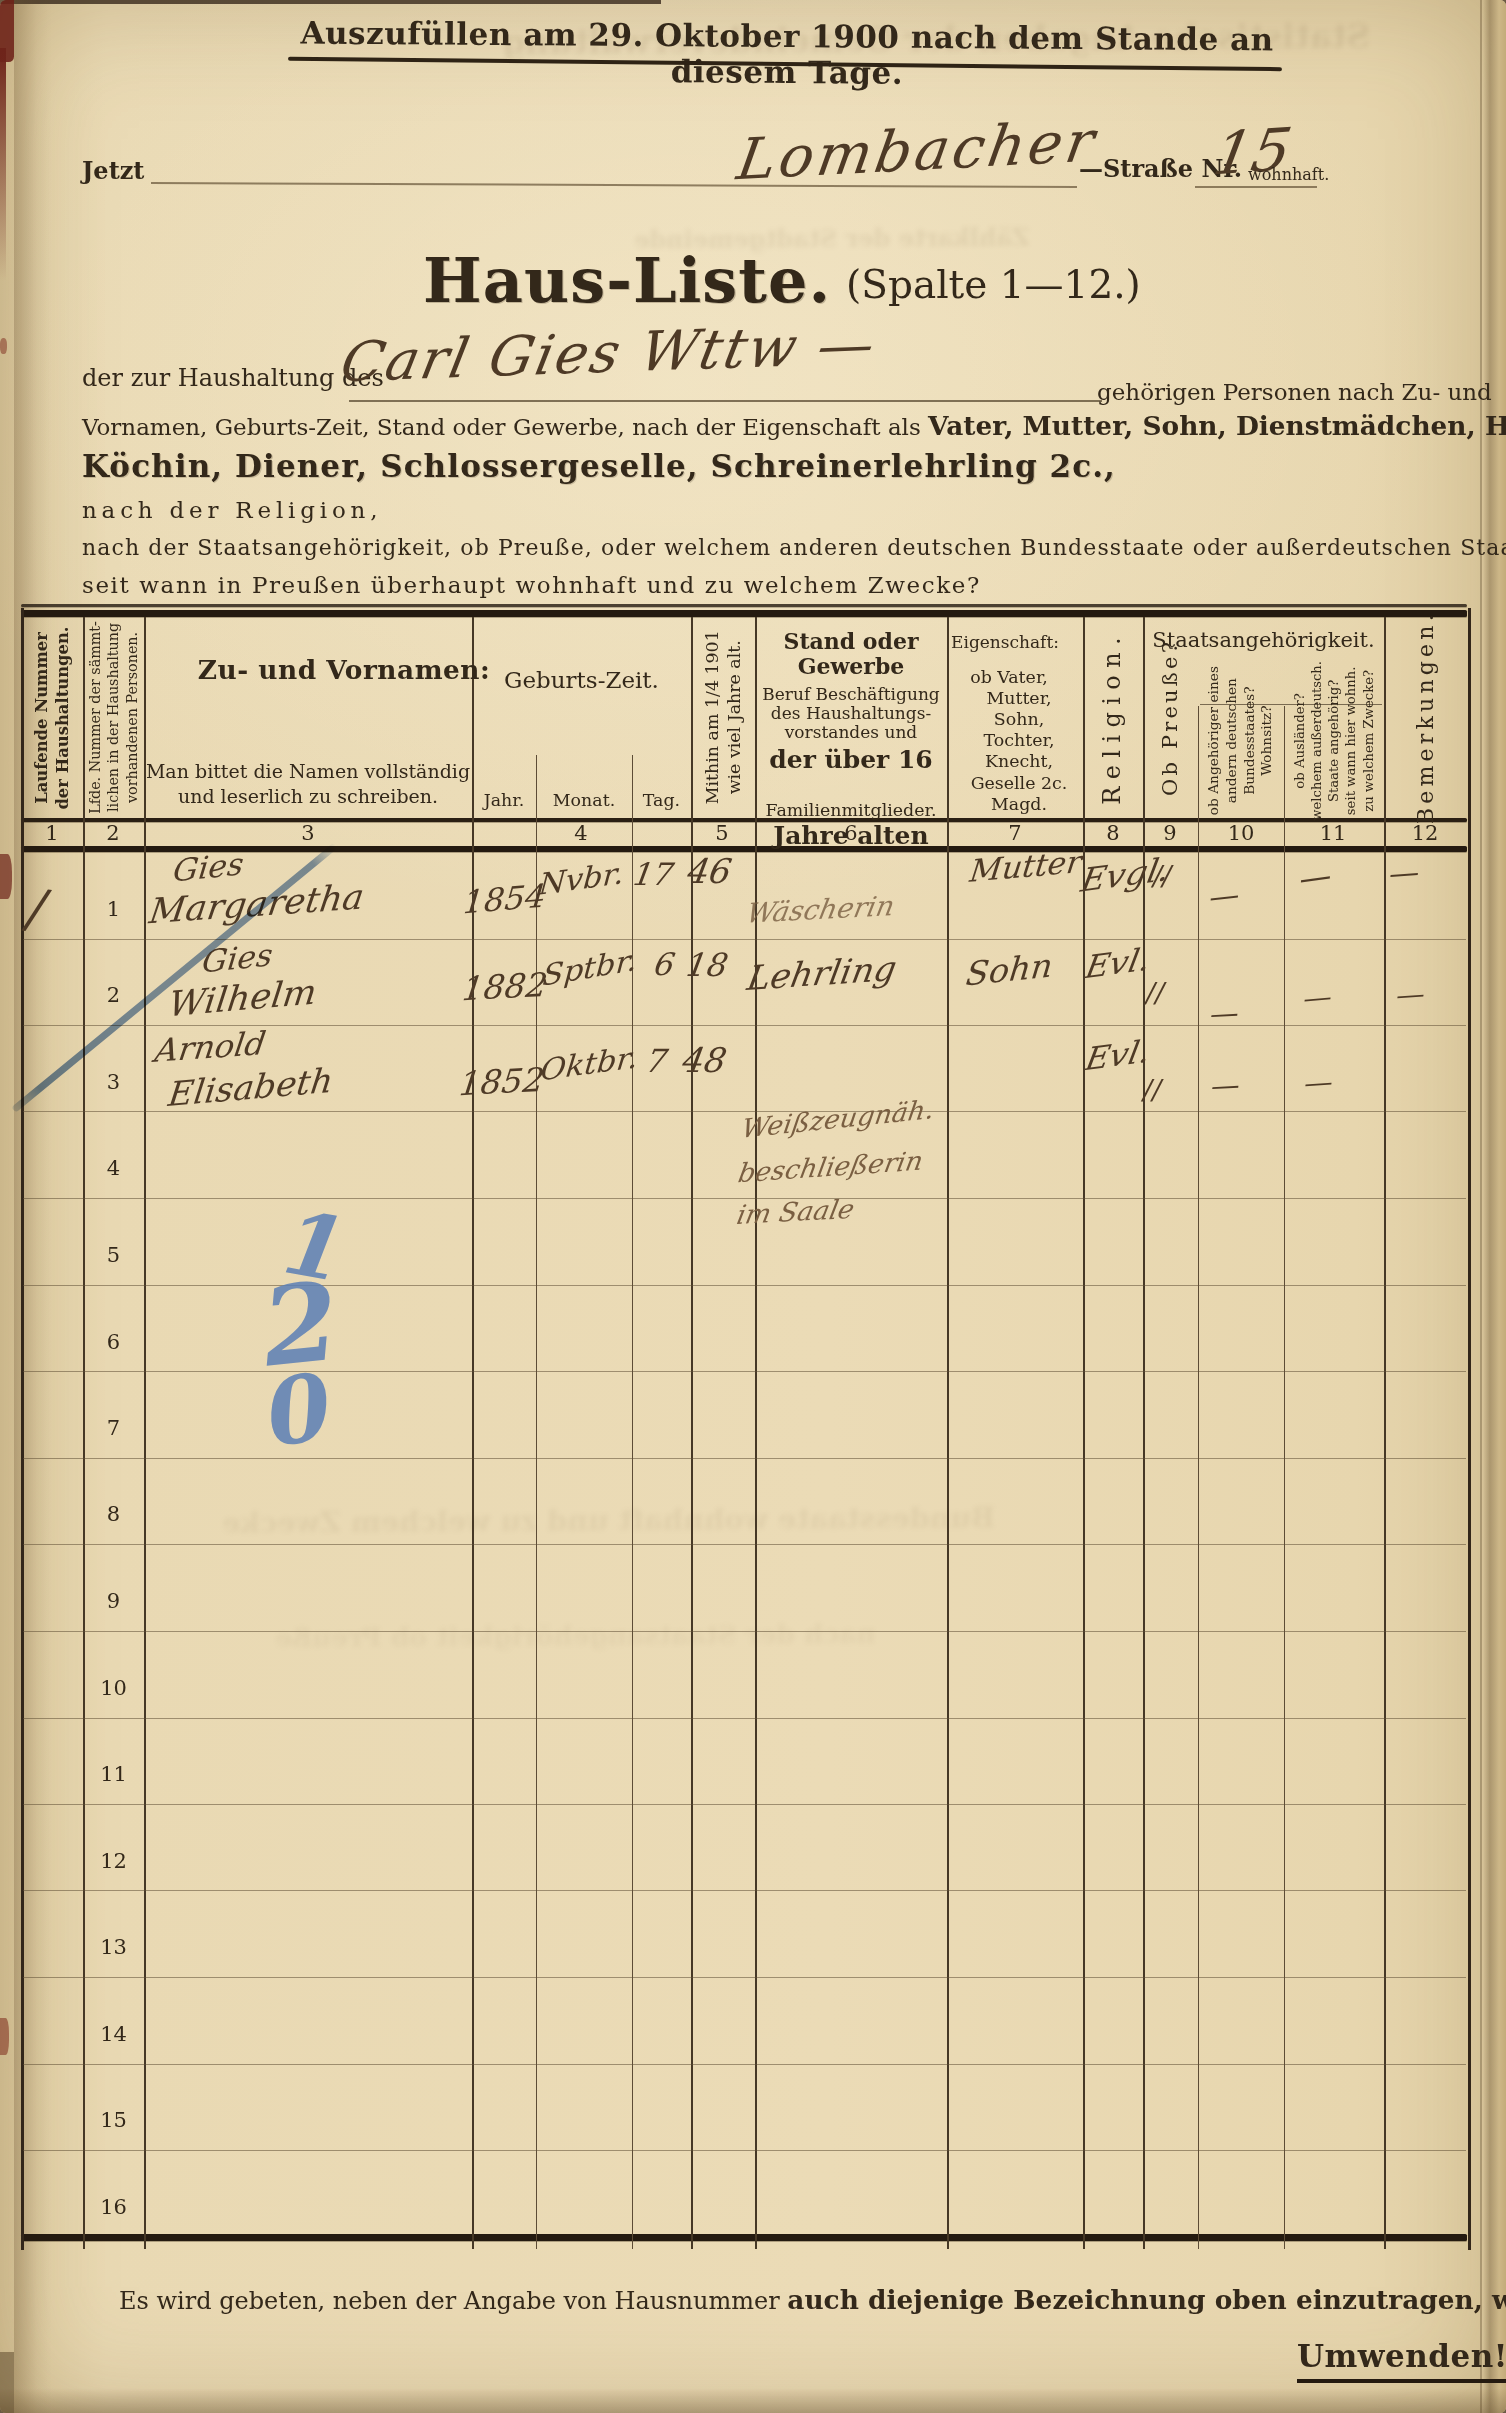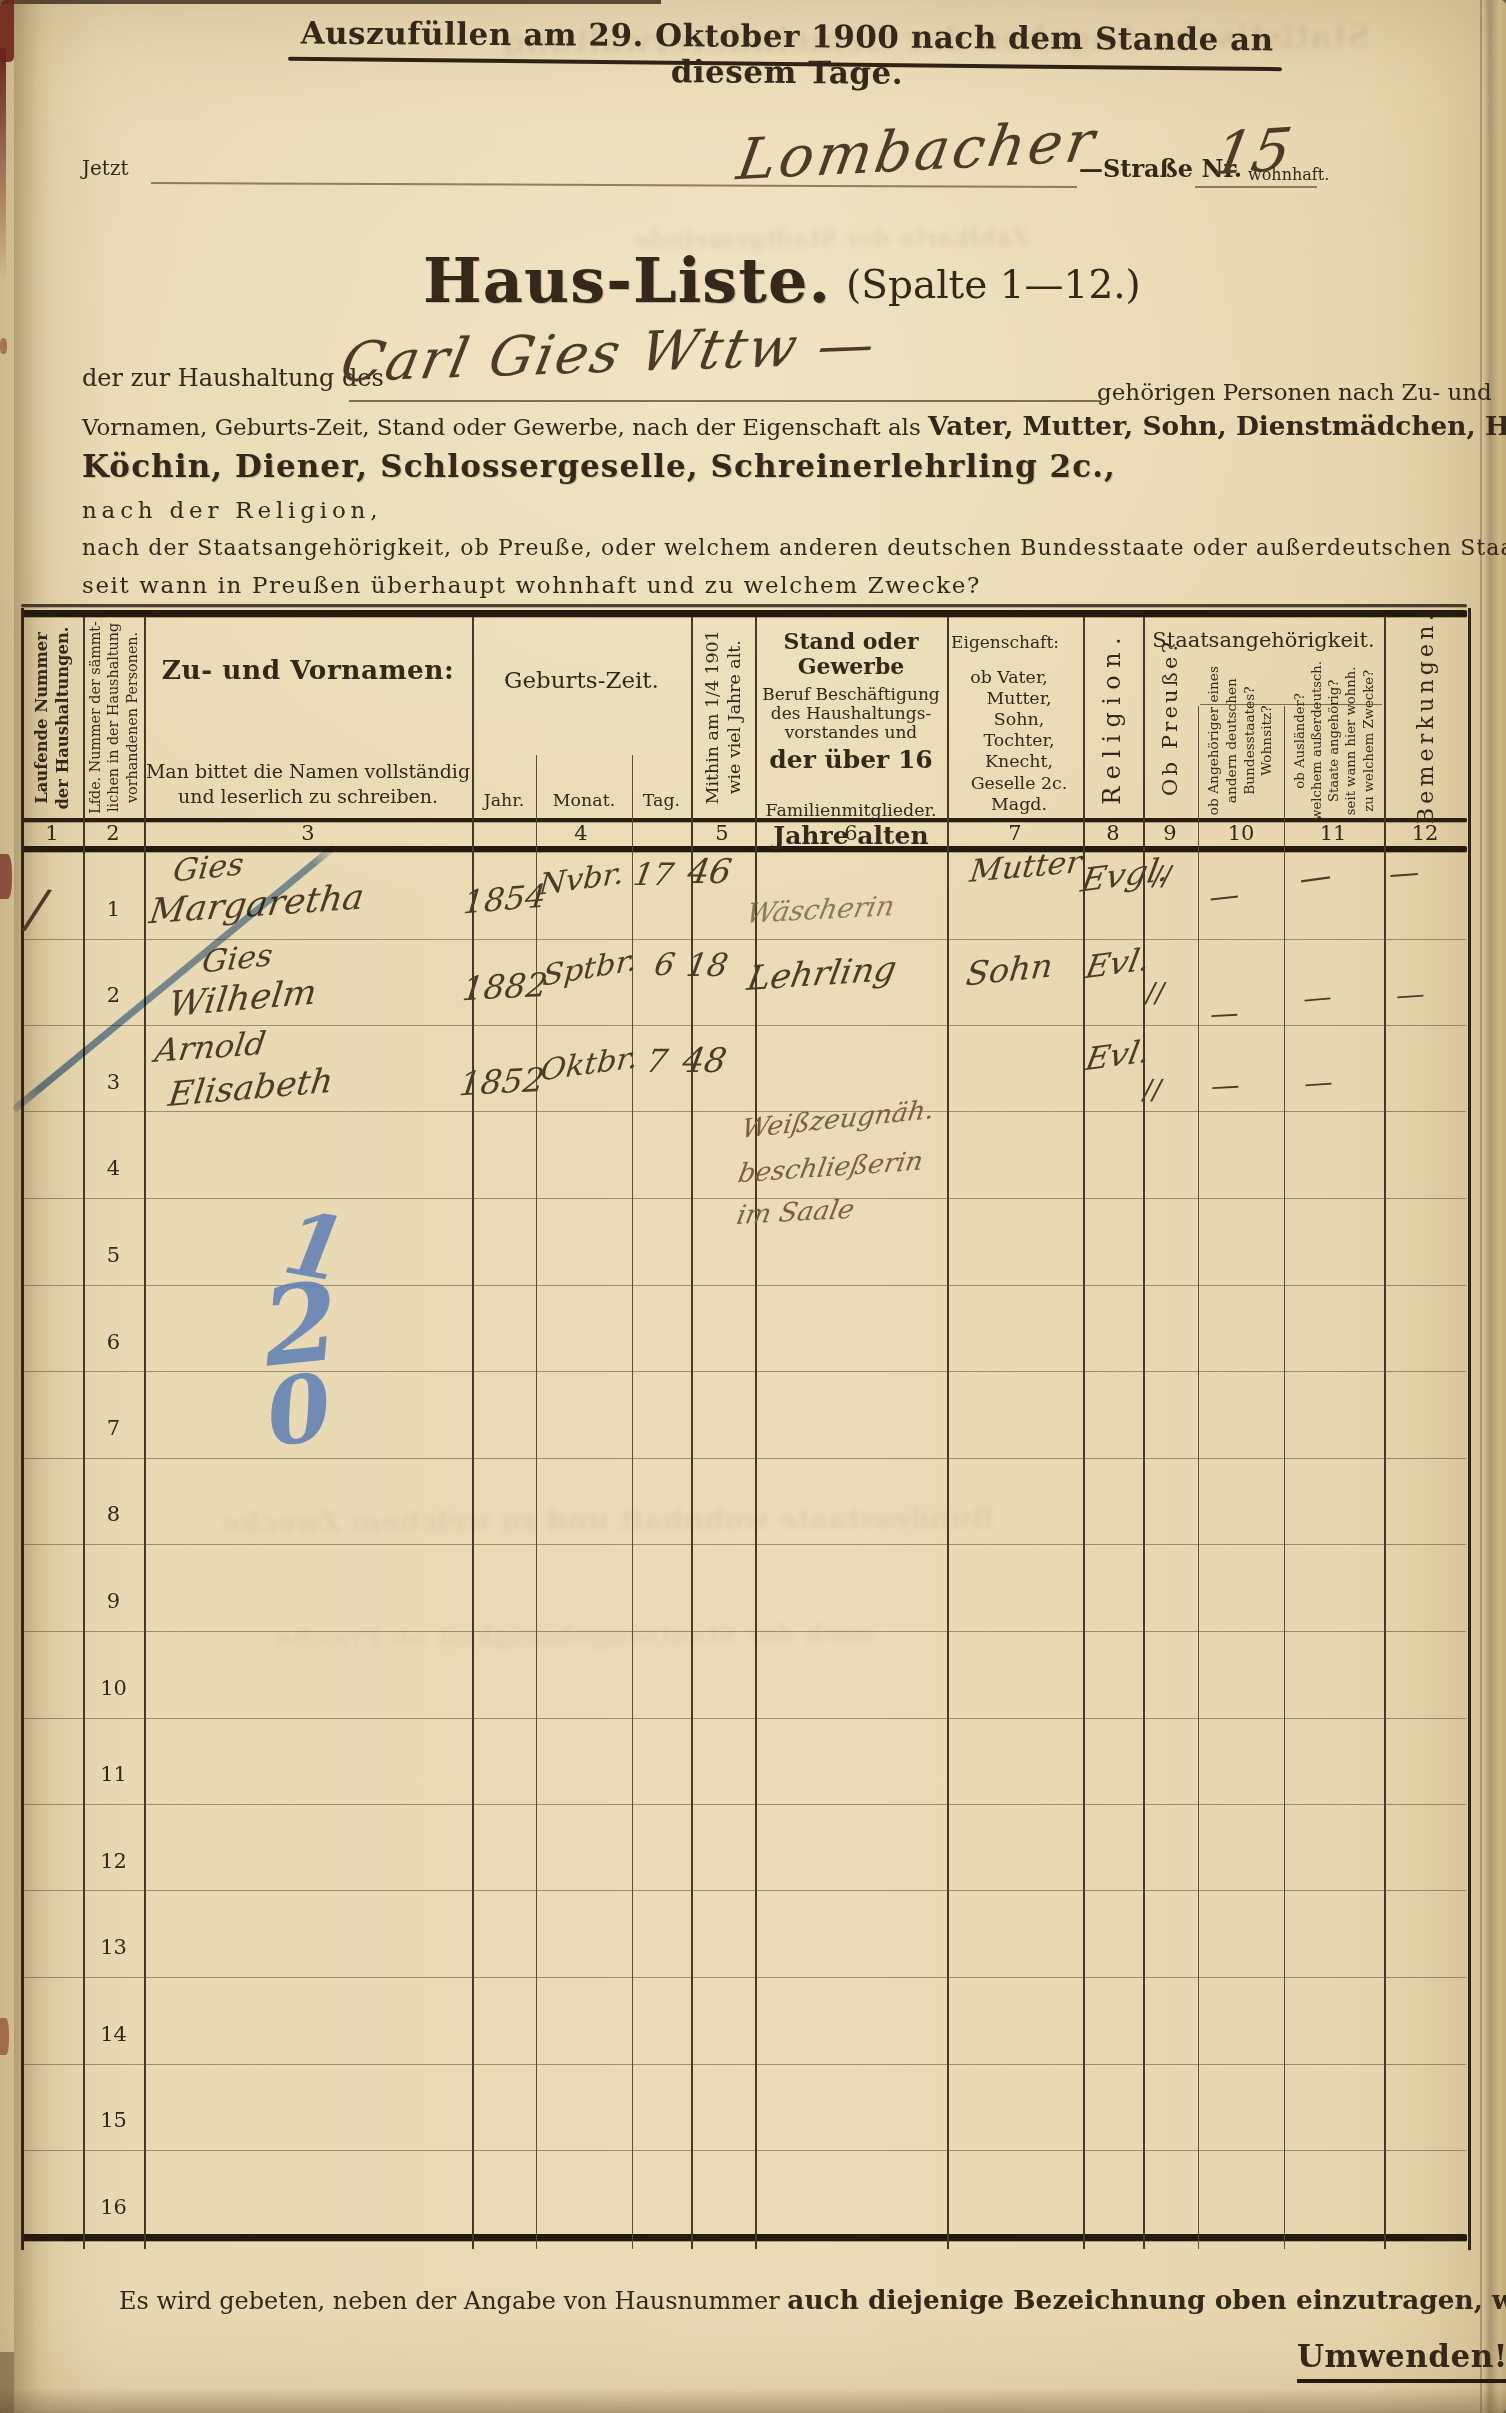--- a/index.html
+++ b/index.html
@@ -49,21 +49,21 @@
   <div class="abs" style="left:0;top:2352px;width:13.7px;height:62px;background:rgba(70,50,25,.45);"></div>
 
   <div class="ghost" style="left:502px;top:20px;font-size:33px;">Statistische Angaben der Gemeindeverwaltung</div>
   <div class="ghost" style="left:634px;top:224px;font-size:24px;opacity:.13;">Zählkarte der Stadtgemeinde</div>
   <div class="ghost" style="left:222px;top:1503px;font-size:28.5px;opacity:.10;">Bundesstaate wohnhaft und zu welchem Zwecke</div>
   <div class="ghost" style="left:275px;top:1620px;font-size:26.4px;opacity:.08;">nach der Staatsangehörigkeit ob Preuße</div>
 
   <div class="abs fr b" style="left:285px;top:18px;width:1004px;text-align:center;font-size:31px;letter-spacing:0.5px;transform:rotate(.4deg);">Auszufüllen am 29. Oktober 1900 nach dem Stande an diesem Tage.</div>
   <div class="abs" style="left:288px;top:62px;width:994px;height:3.7px;background:#2e2315;transform:rotate(.6deg);border-radius:2.1px;"></div>
 
-  <div class="abs fr" style="left:82px;top:156px;font-size:20px;">Jetzt</div>
+  <div class="abs fr" style="left:82px;top:156px;font-size:24px;font-weight:bold;">Jetzt</div>
   <div class="abs" style="left:151px;top:184px;width:926px;height:1.6px;background:rgba(90,72,45,.65);transform:rotate(.25deg);"></div>
   <div class="hw abs" style="left:740px;top:117px;font-size:57px;letter-spacing:3.2px;transform:skewX(-12deg) rotate(-3deg);">Lombacher</div>
   <div class="abs fr b" style="left:1079px;top:154px;font-size:24px;">—Straße Nr.</div>
   <div class="hw abs" style="left:1215px;top:117px;font-size:59px;transform:skewX(-14deg) rotate(-4deg);">15</div>
   <div class="abs" style="left:1195px;top:186px;width:122px;height:1.6px;background:rgba(90,72,45,.65);"></div>
   <div class="abs fr" style="left:1248px;top:165px;font-size:16px;">wohnhaft.</div>
 
 
   <div class="abs fr b" style="left:423px;top:244px;font-size:62px;letter-spacing:1.1px;text-shadow:1.1px 1.1px 0 rgba(60,45,25,.25);">Haus-Liste.</div>
   <div class="abs fr" style="left:846px;top:262px;font-size:39px;">(Spalte 1—12.)</div>
@@ -111,21 +111,21 @@
     </div>
   </div>
   <div class="vcol" style="left:83px;top:619px;width:61px;height:197px;">
     <div class="vin" style="font-size:14.3px;">
       <div>Lfde. Nummer der sämmt-</div>
       <div>lichen in der Haushaltung</div>
       <div>vorhandenen Personen.</div>
     </div>
   </div>
 
-  <div class="abs fr b ctr" style="left:144px;top:654px;width:328px;font-size:26.4px;letter-spacing:0.5px;">Zu- und Vornamen:</div>
+  <div class="abs fr b ctr" style="left:144px;top:654px;width:328px;font-size:26.4px;letter-spacing:0.5px;padding-left:36px;">Zu- und Vornamen:</div>
   <div class="abs fr ctr" style="left:144px;top:760px;width:328px;font-size:19px;">Man bittet die Namen vollständig</div>
   <div class="abs fr ctr" style="left:144px;top:785px;width:328px;font-size:19px;">und leserlich zu schreiben.</div>
 
   <div class="abs fr ctr" style="left:472px;top:667px;width:219px;font-size:23px;">Geburts-Zeit.</div>
   <div class="abs fr ctr" style="left:472px;top:790px;width:64px;font-size:17.4px;">Jahr.</div>
   <div class="abs fr ctr" style="left:536px;top:790px;width:96px;font-size:17.4px;">Monat.</div>
   <div class="abs fr ctr" style="left:632px;top:790px;width:59px;font-size:17.4px;">Tag.</div>
 
   <div class="vcol" style="left:691px;top:619px;width:64px;height:197px;">
     <div class="vin" style="font-size:17.4px;">

